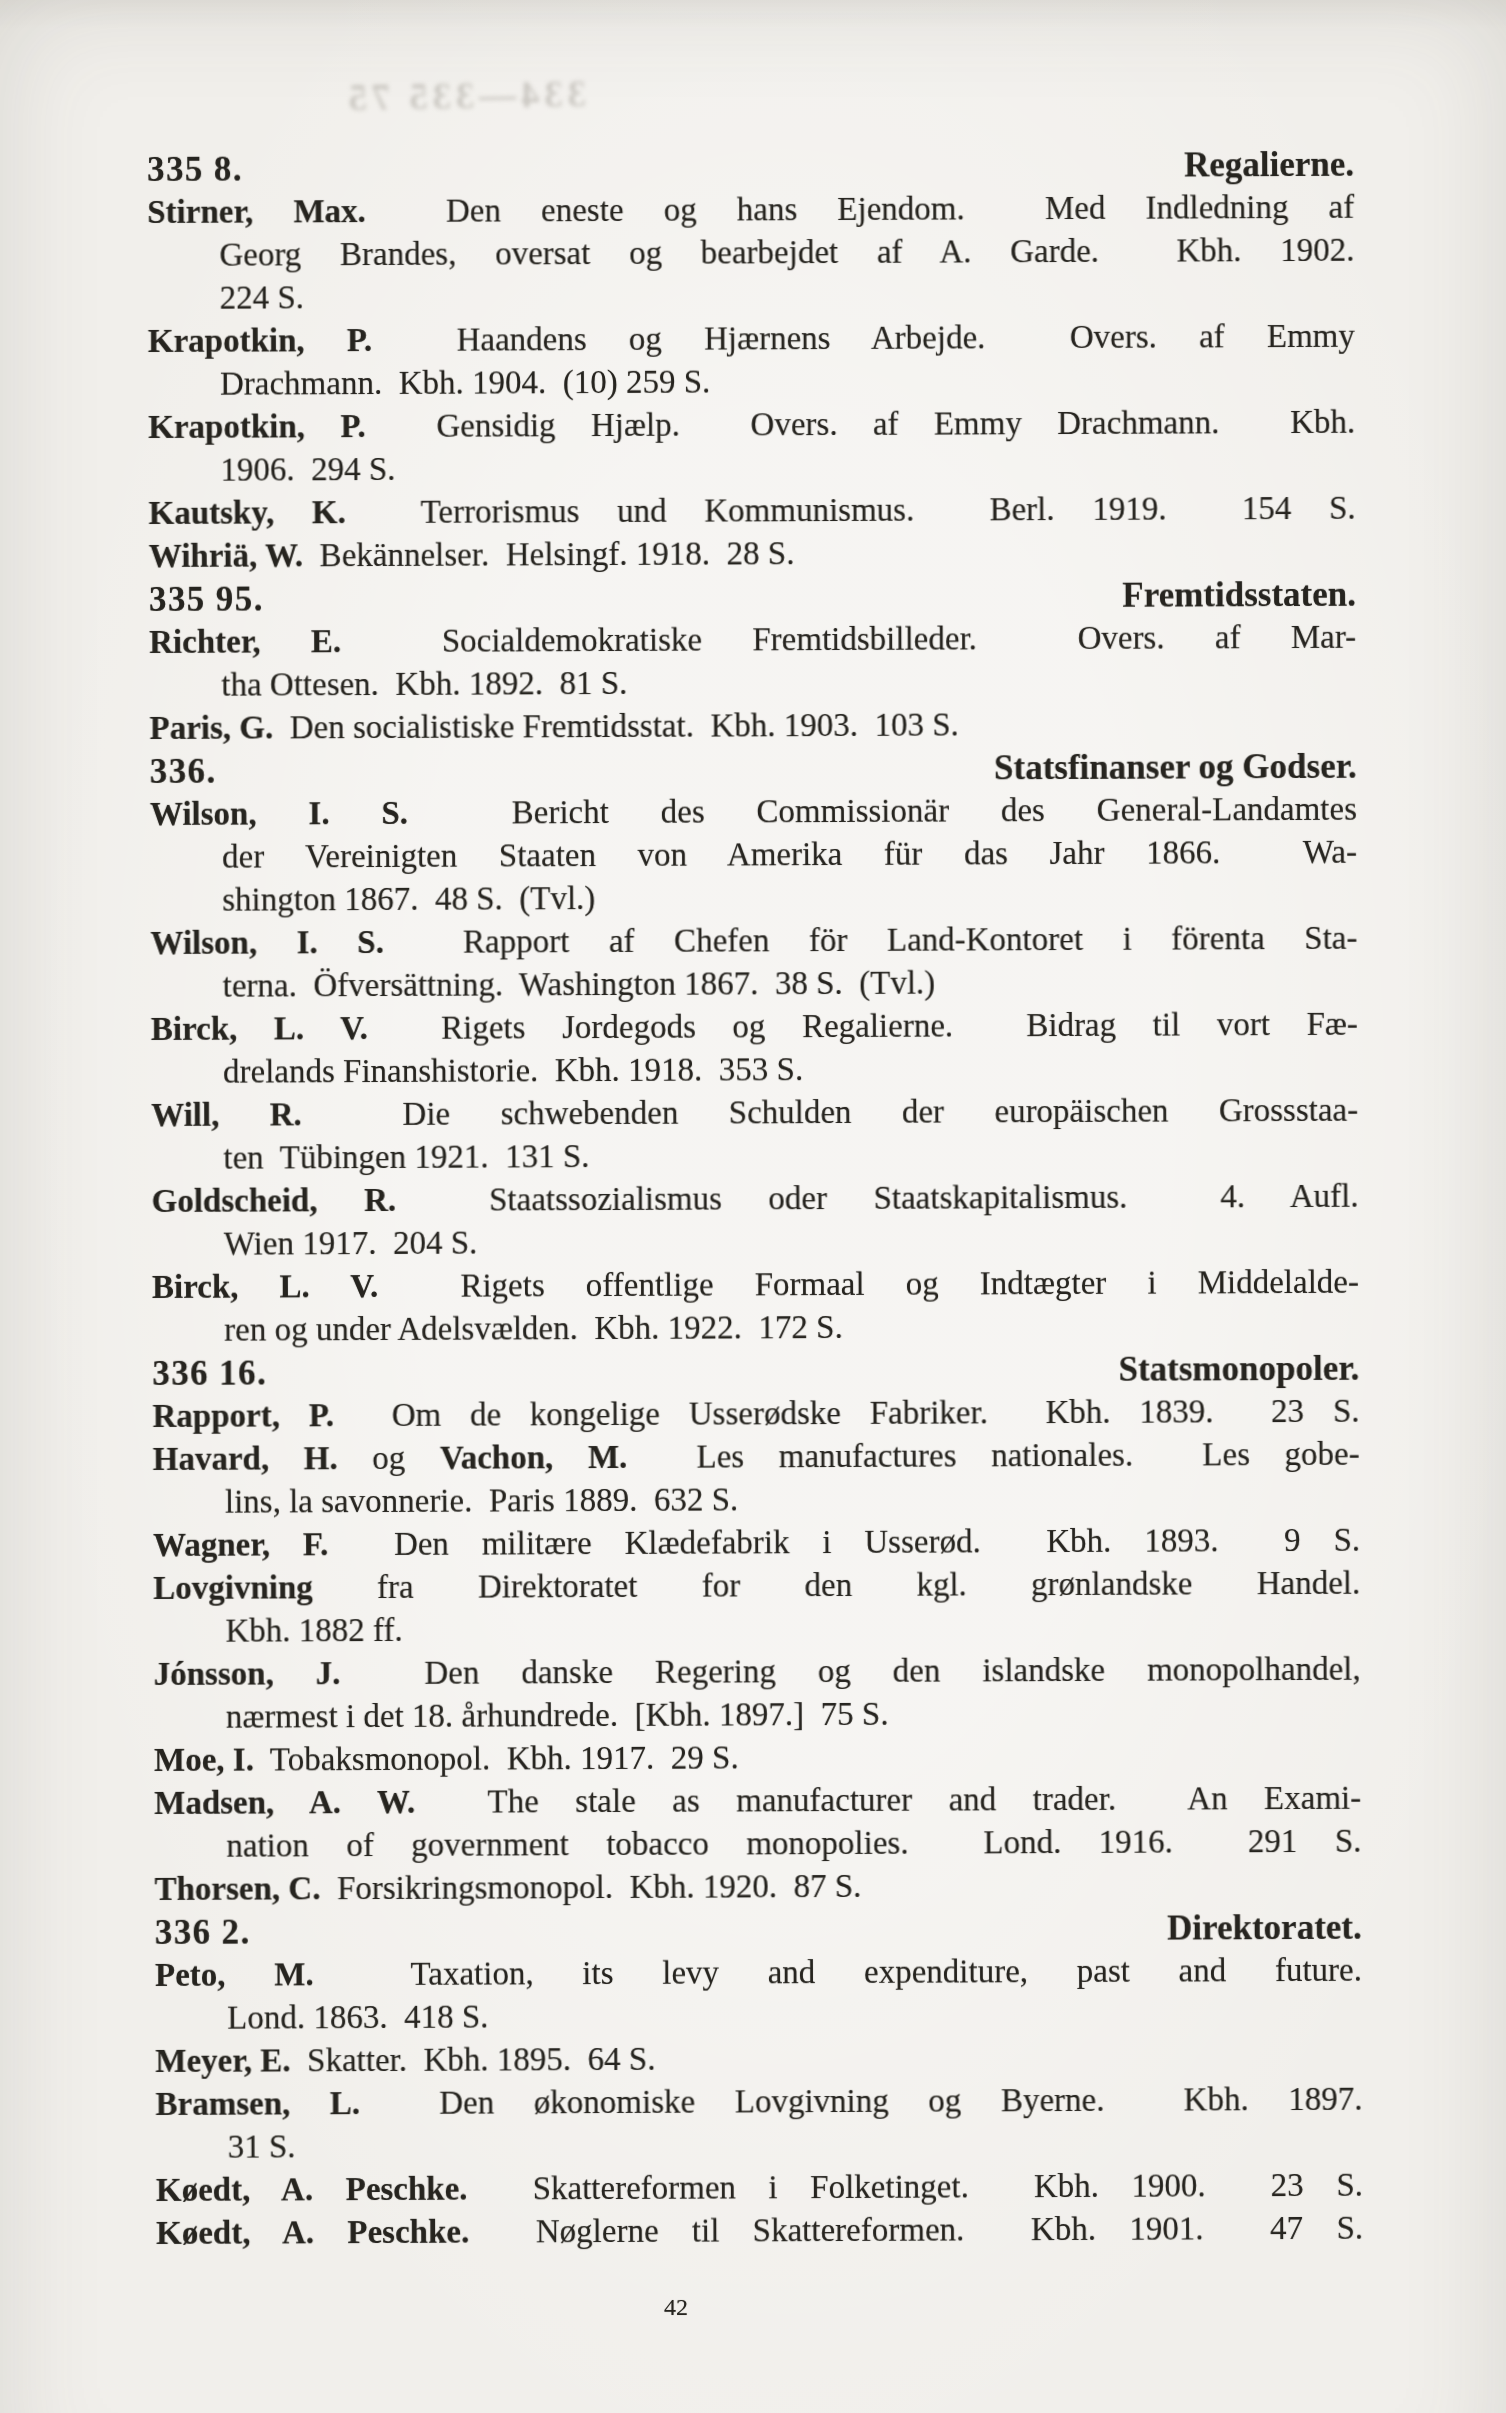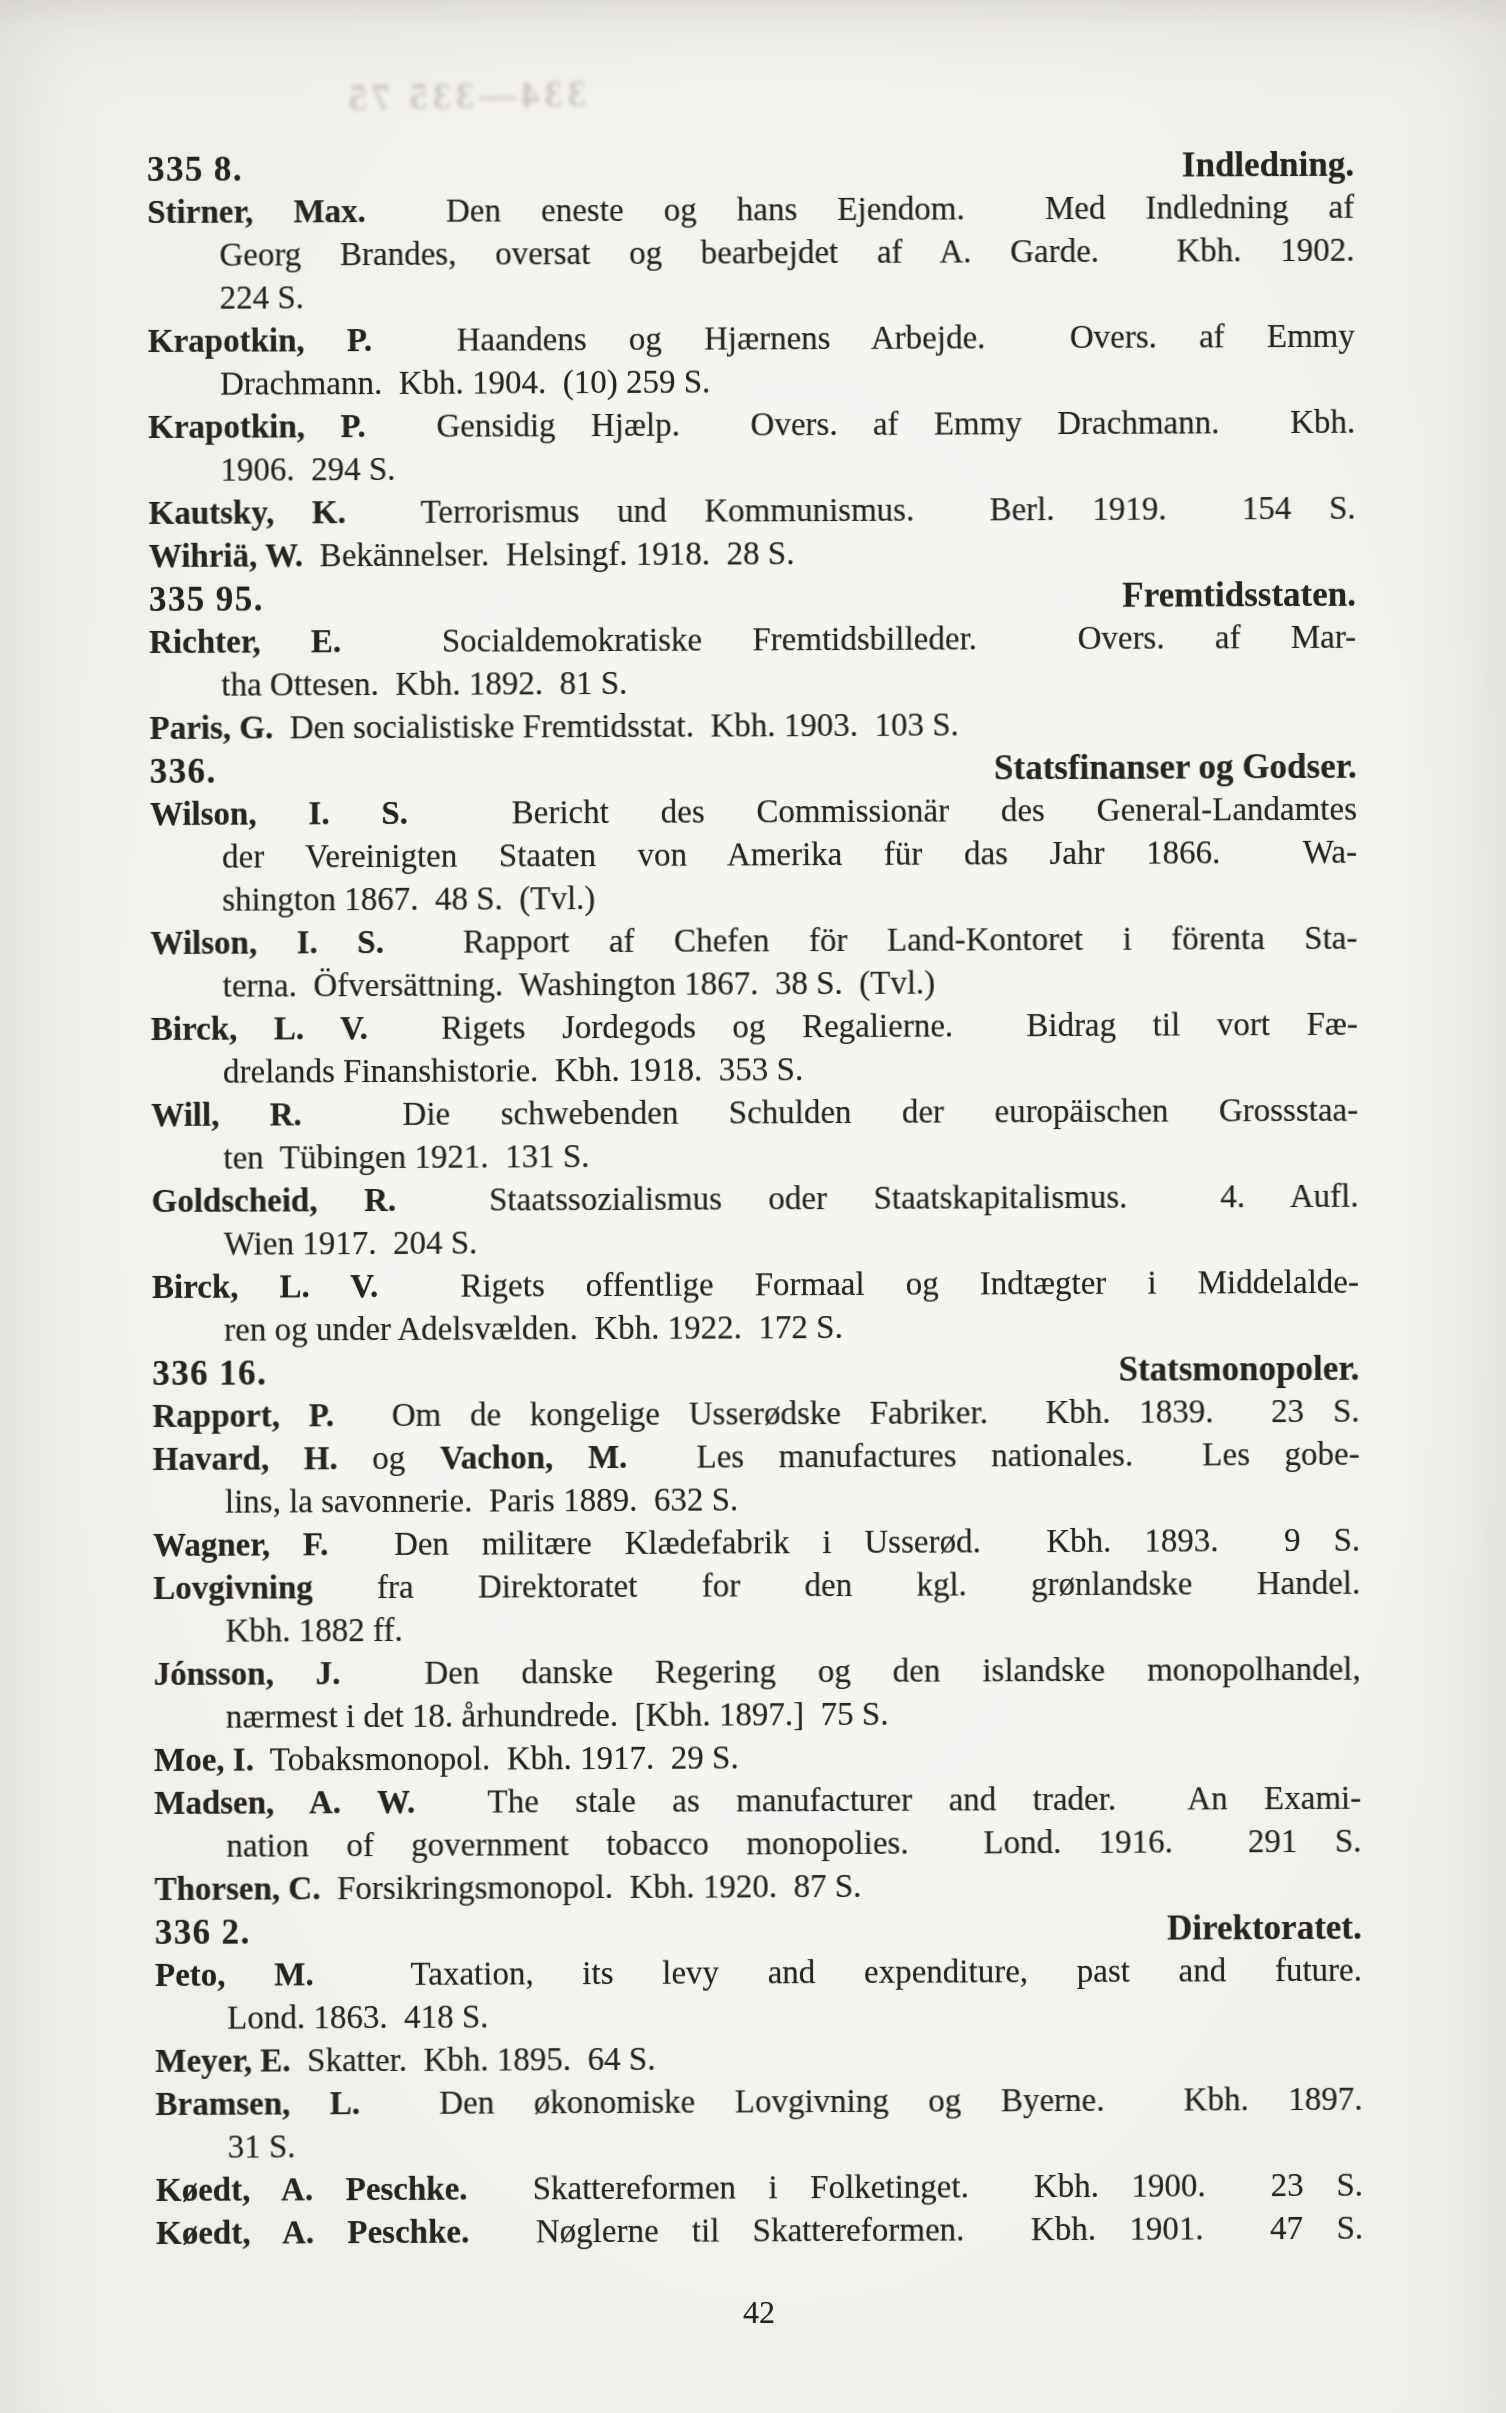--- a/index.html
+++ b/index.html
@@ -43,33 +43,33 @@
   }
   .line.fill{text-align-last:justify;}
   .line.cont{padding-left:72px;}
   .section-head{
     display:flex;justify-content:space-between;
     font-weight:bold;font-size:35px;
     white-space:pre;
   }
   .section-head .code{letter-spacing:1.4px;}
   .page-number{
-    position:absolute;left:688px;top:2294px;width:87px;
-    text-align:right;font-size:32px;color:var(--ink);
+    position:absolute;left:664px;top:2294px;width:87px;
+    text-align:left;font-size:24px;color:var(--ink);
     text-shadow:0 0 1px rgba(45,42,36,.4);
     filter:blur(0.1px);
   }
 </style>
 </head>
 <body>
 
 <div class="page">
   <div class="bleed">334—335 75</div>
   <div class="text-block">
-      <div class="section-head line"><span class="code">335 8.</span><span class="title">Indledning.</span></div>
+      <div class="section-head line"><span class="code">335 8.</span><span class="title">Regalierne.</span></div>
       <div class="line fill"><b>Stirner, Max.</b>  Den eneste og hans Ejendom.  Med Indledning af</div>
       <div class="line cont fill">Georg Brandes, oversat og bearbejdet af A. Garde.  Kbh. 1902.</div>
       <div class="line cont">224 S.</div>
       <div class="line fill"><b>Krapotkin, P.</b>  Haandens og Hjærnens Arbejde.  Overs. af Emmy</div>
       <div class="line cont">Drachmann.  Kbh. 1904.  (10) 259 S.</div>
       <div class="line fill"><b>Krapotkin, P.</b>  Gensidig Hjælp.  Overs. af Emmy Drachmann.  Kbh.</div>
       <div class="line cont">1906.  294 S.</div>
       <div class="line fill"><b>Kautsky, K.</b>  Terrorismus und Kommunismus.  Berl. 1919.  154 S.</div>
       <div class="line"><b>Wihriä, W.</b>  Bekännelser.  Helsingf. 1918.  28 S.</div>
       <div class="section-head line"><span class="code">335 95.</span><span class="title">Fremtidsstaten.</span></div>

